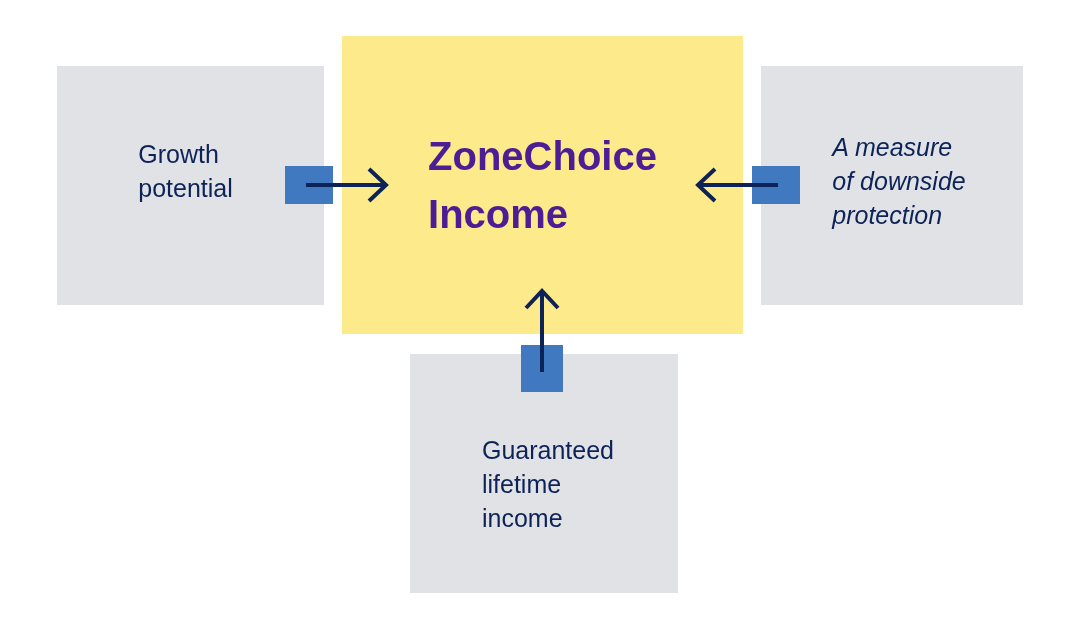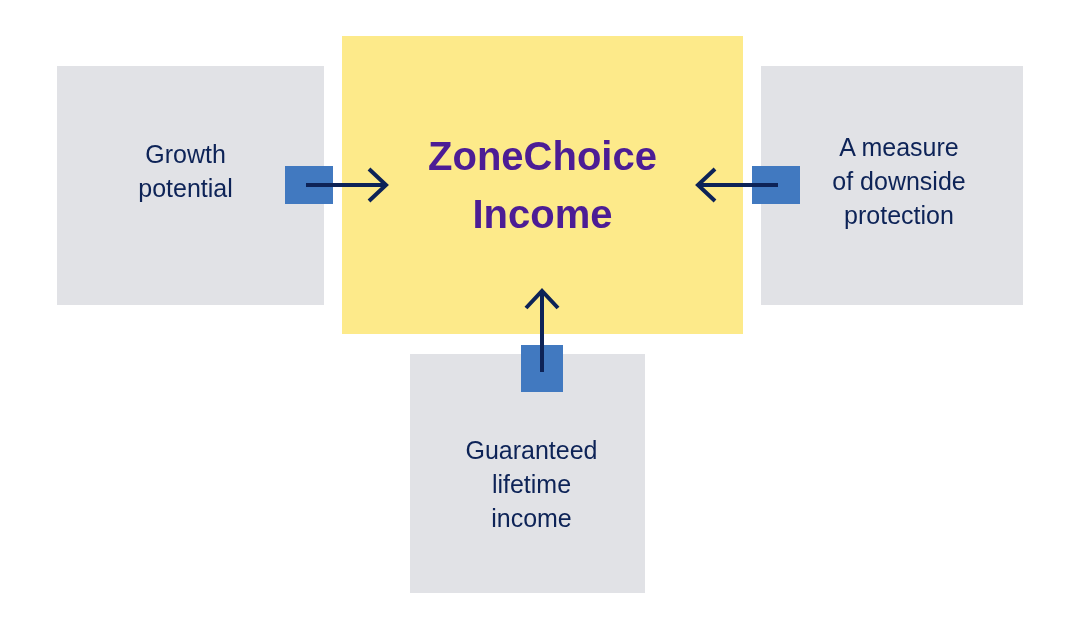--- a/index.html
+++ b/index.html
@@ -1,27 +1,27 @@
 <!DOCTYPE html>
 <html><head>
 <meta charset="utf-8">
 <style>
   html, body { margin:0; padding:0; }
   body { width:1080px; height:630px; background:#ffffff; position:relative; overflow:hidden;
          font-family:"Liberation Sans", sans-serif; color:#0d2357; }
-  .box { position:absolute; display:flex; align-items:center; justify-content:center; text-align:center; }
+  .box { position:absolute; display:flex; align-items:center; justify-content:center; text-align:left; }
   .grey { background:#e1e2e6; }
   .center { background:#fdea8a; left:342px; top:36px; width:401px; height:298px; }
   .center-title { font-size:40px; font-weight:bold; line-height:58px; white-space:pre-line; color:#4c1d95; }
   .side-label { font-size:25px; line-height:34px; white-space:pre-line; color:#0d2357; }
   .left { left:57px; top:66px; width:267px; height:239px; }
   .left .side-label { margin-left:-10px; margin-top:-30px; }
   .right { left:761px; top:66px; width:262px; height:239px; }
-  .right .side-label { margin-left:14px; margin-top:-10px; }
-  .bottom { left:410px; top:354px; width:235px; height:239px; }
+  .right .side-label { margin-left:14px; margin-top:-10px;font-style:italic; }
+  .bottom { left:410px; top:354px; width:268px; height:239px; }
   .bottom .side-label { margin-left:8px; margin-top:20px; }
   .sq { position:absolute; background:#4179c0; }
   svg.arrows { position:absolute; left:0; top:0; }
 </style>
 </head>
 <body>
 
 <div class="box center">
   <div class="center-title">ZoneChoice
 Income</div>

